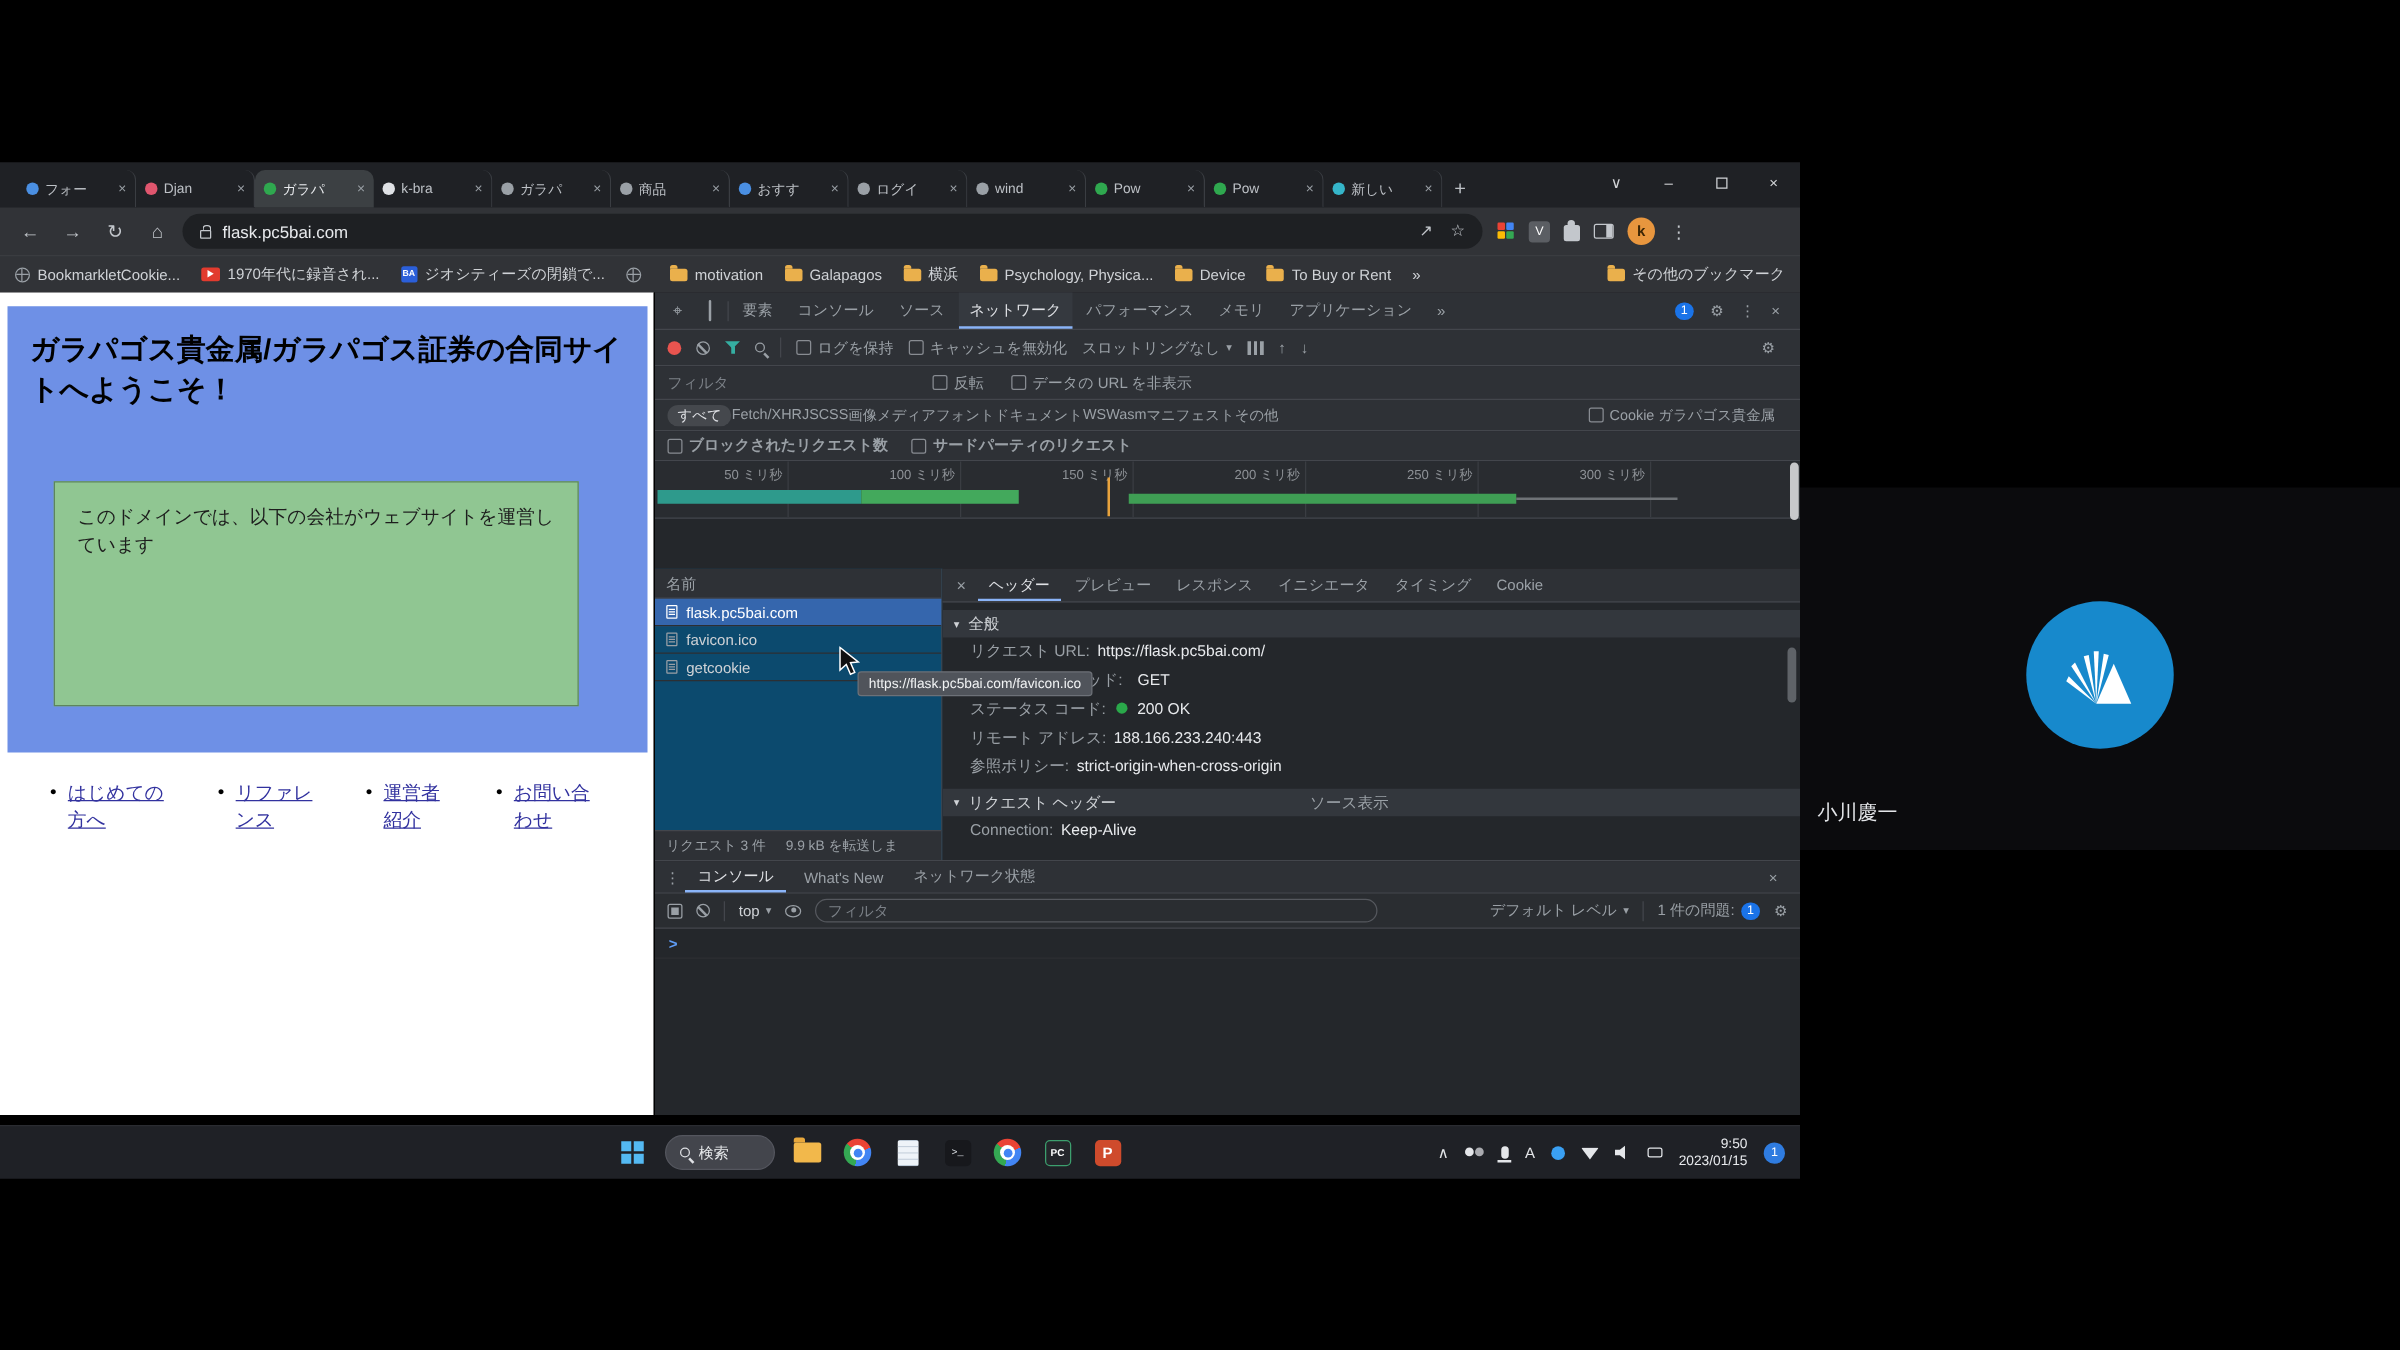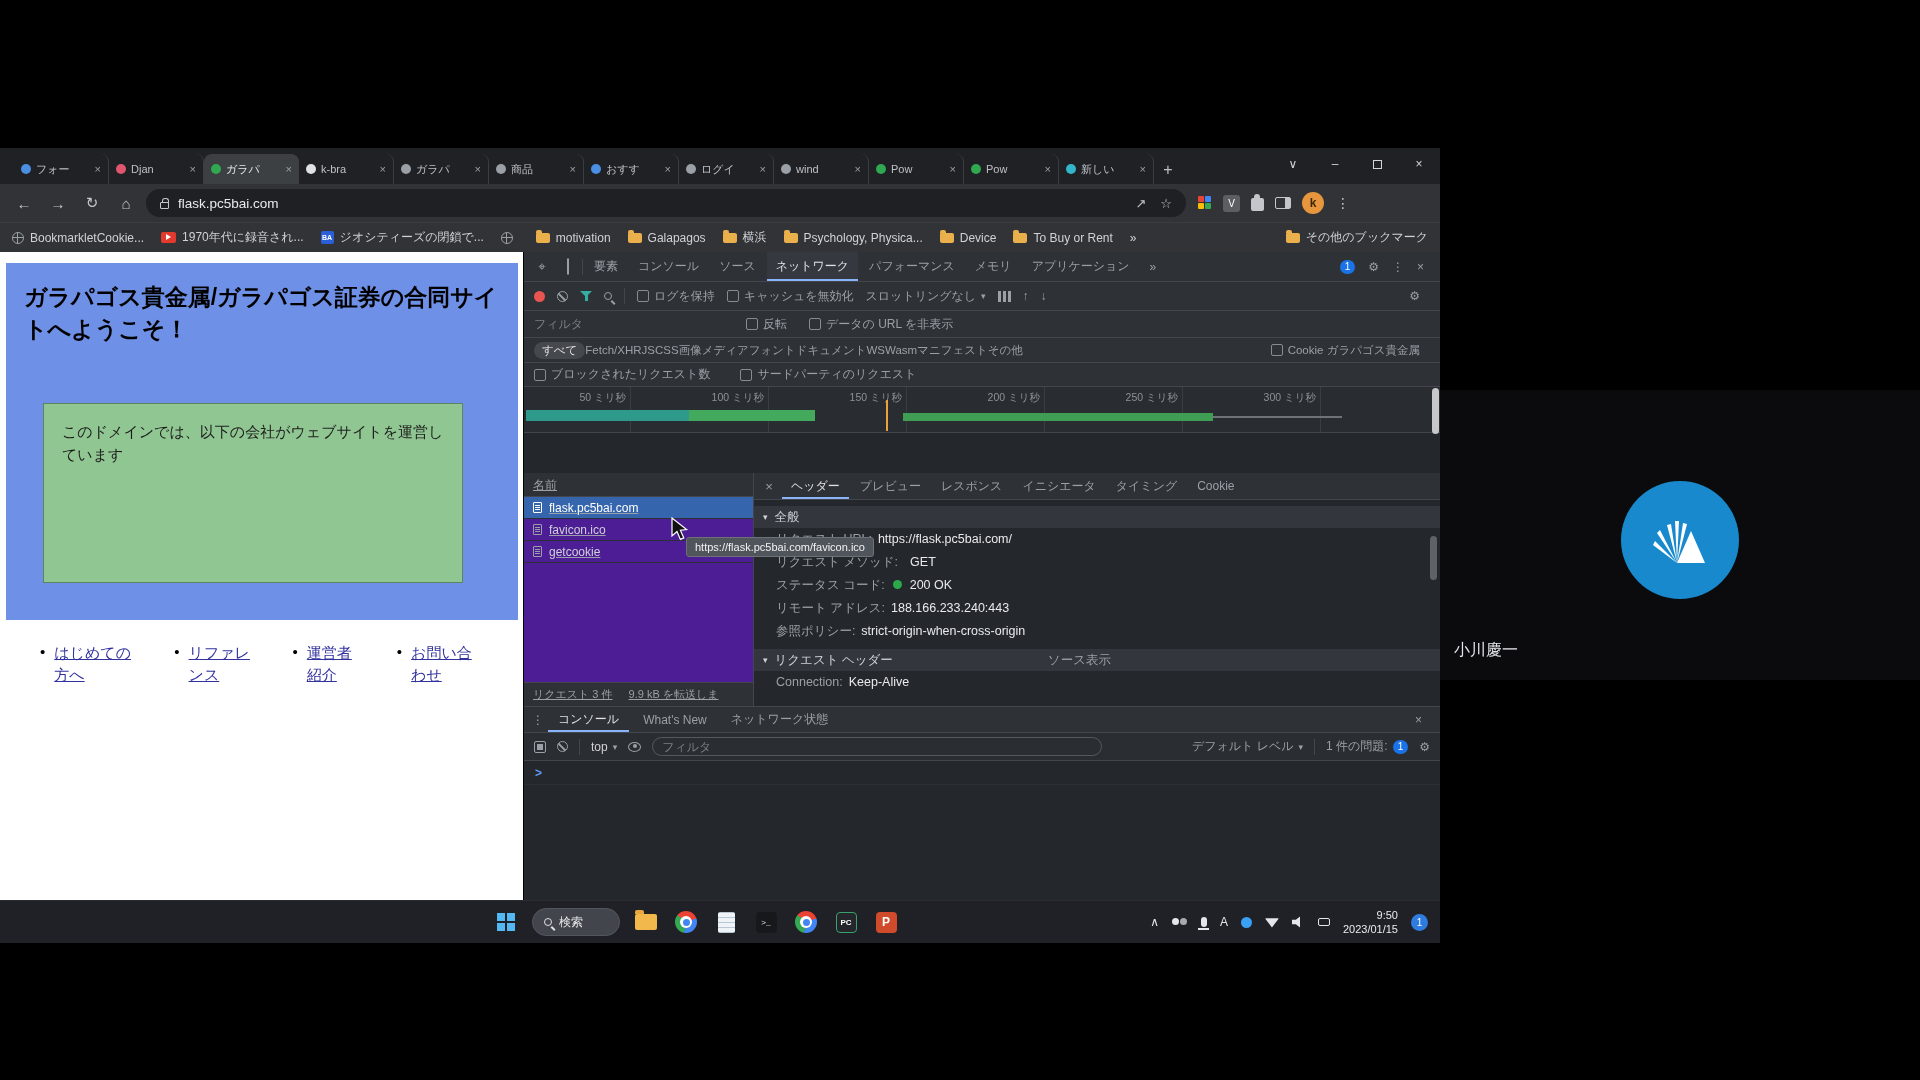--- a/index.html
+++ b/index.html
@@ -1,21 +1,21 @@
 <!DOCTYPE html>
 <html><head>
 <meta charset="utf-8">
 <style>
 * { margin:0; padding:0; box-sizing:border-box; }
 html,body { width:1920px; height:1080px; background:#000; overflow:hidden;
   font-family:"Liberation Sans","DejaVu Sans",sans-serif; }
 .stage { position:absolute; inset:0; width:1920px; height:1080px; background:#000; }
 
 
-.browser { position:absolute; left:0; top:148px; width:1440px; height:762px; background:#202124; }
+.browser { position:absolute; left:0; top:130px; width:1440px; height:762px; background:#202124; }
 
 
 .tabstrip { height:36px; display:flex; align-items:flex-end; padding-left:14px; background:#1f2125; }
 .tab { width:95px; height:30px; display:flex; align-items:center; gap:5px; padding:0 7px;
   border-radius:8px 8px 0 0; color:#bdc1c6; font-size:11px; border-right:1px solid #3a3d42; }
 .tab.active { background:#3c4043; color:#e8eaed; border-right:none; }
 .tab .fav { width:10px; height:10px; border-radius:50%; flex:none; background:#9aa0a6; }
 .tab .t { flex:1; overflow:hidden; white-space:nowrap; }
 .tab .x { font-size:11px; color:#9aa0a6; flex:none; }
 .newtab { width:28px; height:28px; color:#bdc1c6; font-size:16px; display:flex; align-items:center; justify-content:center; }
@@ -108,36 +108,36 @@
 .ddn { font-size:9px; }
 .bars { width:13px; height:11px; background:linear-gradient(to right,#9aa0a6 0 3px,transparent 3px 5px,#9aa0a6 5px 8px,transparent 8px 10px,#9aa0a6 10px 13px); flex:none; }
 .updn { font-size:12px; color:#9aa0a6; }
 .filterrow { height:27px; gap:22px; padding:0 10px; }
 input.dtfilter { width:190px; background:transparent; border:none; color:#dfe1e5; font-size:12px; outline:none; }
 input::placeholder { color:#7b8087; }
 .chiprow { height:25px; gap:0; padding:0 10px; font-size:11.5px; white-space:nowrap; }
 .chip { cursor:pointer; }
 .chip.on { color:#dfe1e5; background:#45484d; border-radius:9px; padding:1px 8px; }
 .cookiecb { margin-left:auto; padding-right:10px; }
-.blockedrow { height:24px; gap:30px; padding:0 10px; }
+.blockedrow { height:24px; gap:19px; padding:0 10px;font-weight:bold; }
 
 
 .timeline { height:46px; position:relative; background:#292c30; border-bottom:1px solid #43464c; flex:none; overflow:hidden; }
 .tl-grid { position:absolute; top:0; bottom:0; width:1px; background:#3a3d42; }
 .tl-label { position:absolute; top:4px; font-size:10.5px; color:#8d9196; transform:translateX(-100%); padding-right:4px; white-space:nowrap; }
 .bar1a { position:absolute; left:2px; top:23px; width:163px; height:11px; background:#2e9a8c; }
 .bar1b { position:absolute; left:165px; top:23px; width:126px; height:11px; background:#43a95c; }
 .tl-orange { position:absolute; left:362px; top:13px; width:2px; height:31px; background:#e8a33d; }
 .bar2 { position:absolute; left:379px; top:26px; width:310px; height:8px; background:#3f9e54; }
 .tl-line { position:absolute; left:689px; top:29px; width:129px; height:2px; background:#6f7377; }
 .gapstrip { height:40px; background:#24272b; flex:none; }
 
 
 .split { flex:1; display:flex; min-height:0; }
-.reqcol { width:230px; border-right:1px solid #43464c; display:flex; flex-direction:column; background:#4c1d95;text-decoration:underline; }
+.reqcol { width:230px; border-right:1px solid #43464c; display:flex; flex-direction:column; background:#0c4a6e; }
 .reqhead { height:24px; line-height:24px; padding:0 9px; background:#2e3136; border-bottom:1px solid #43464c; flex:none; }
 .req { height:22px; display:flex; align-items:center; gap:7px; padding:0 9px; color:#cfd2d6;
   border-bottom:1px solid #2c2f33; flex:none; }
 .req.sel { background:#3566ad; color:#fff; }
 .doc { width:9px; height:11px; border:1px solid #9aa0a6; border-radius:1px; position:relative; flex:none; }
 .doc::after { content:''; position:absolute; left:1px; top:2px; width:5px; height:1px; background:#9aa0a6;
   box-shadow:0 2px 0 #9aa0a6, 0 4px 0 #9aa0a6; }
 .req.sel .doc { border-color:#fff; } .req.sel .doc::after { background:#fff; box-shadow:0 2px 0 #fff,0 4px 0 #fff; }
 .reqfill { flex:1; }
 .reqstatus { height:24px; border-top:1px solid #43464c; background:#2e3136; display:flex; align-items:center;

